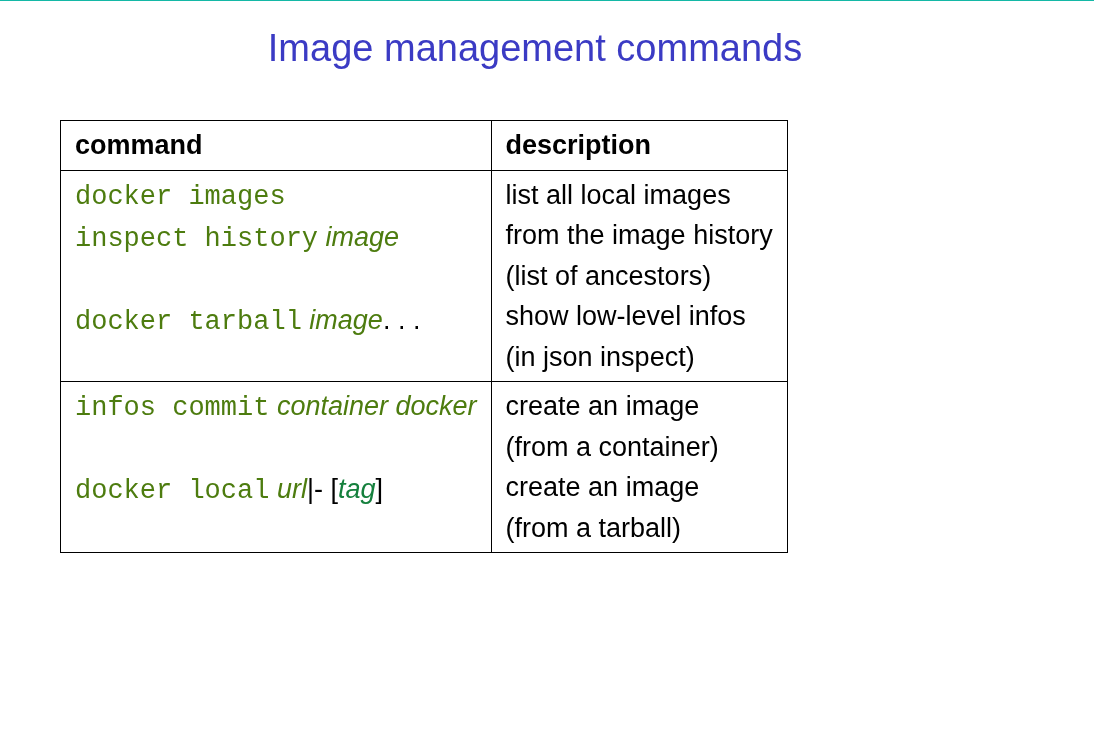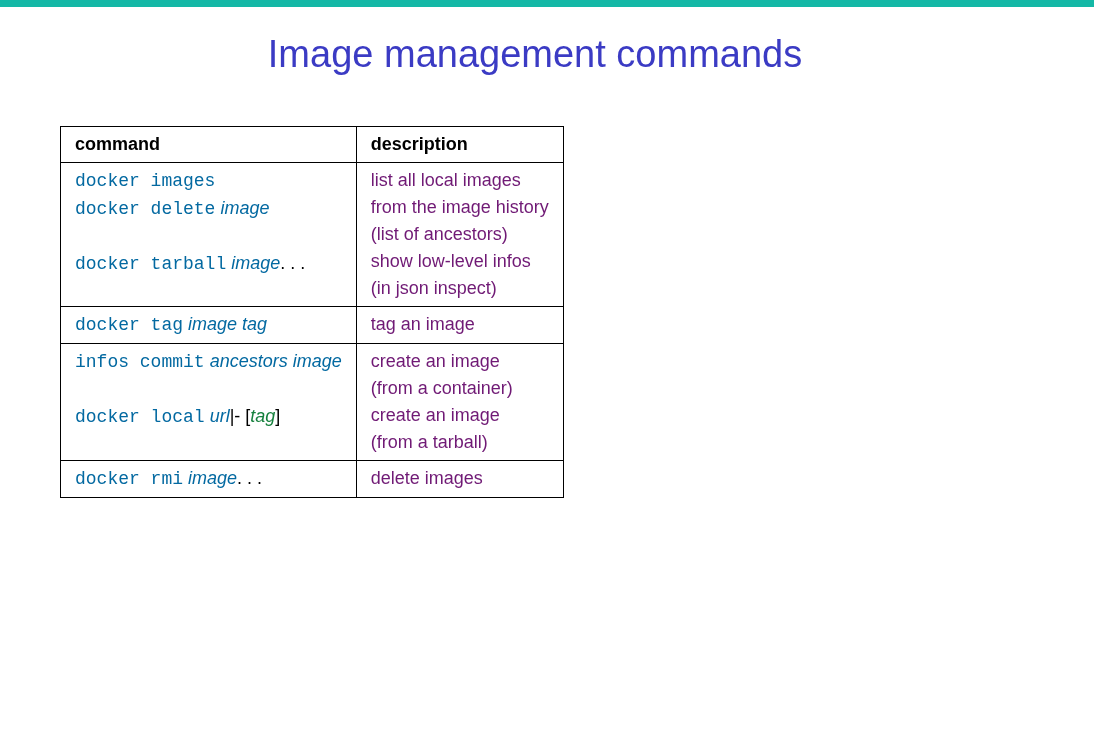--- a/index.html
+++ b/index.html
@@ -9,59 +9,59 @@
     height: 741px;
     background: #fff;
     font-family: "Segoe UI", "Helvetica Neue", Arial, sans-serif;
     color: #000;
   }
   .slide {
     box-sizing: border-box;
     width: 1094px;
     height: 598px;
     padding: 20px 84px 40px 60px;
-    border-top: 7px solid #14b8a6;
+    border-top: 1px solid #14b8a6;
   }
   .title {
     text-align: center;
     font-size: 38px;
     color: #3b3bc4;
     font-weight: 400;
     margin: 6px 0 50px 0;
   }
   table.cmd {
     border-collapse: collapse;
-    font-size: 18px;
+    font-size: 27px;
     line-height: 1.5;
   }
   table.cmd th, table.cmd td {
     border: 1px solid #000;
     padding: 4px 14px 4px 14px;
     text-align: left;
     vertical-align: top;
   }
   table.cmd th {
     font-weight: 700;
   }
   .mono {
     font-family: "Consolas", "Menlo", "Courier New", monospace;
-    color: #0369a1;
+    color: #4d7c0f;
     text-align: center;
   }
   .arg {
     font-style: italic;
     font-family: "Segoe UI", "Helvetica Neue", Arial, sans-serif;
   }
   .norm {
     font-style: normal;
     font-family: "Segoe UI", "Helvetica Neue", Arial, sans-serif;
     color: #000;
   }
   .desc {
-    color: #701a75;
+    color: #000000;
   }
 </style>
 </head>
 <body>
 
 <div class="slide">
   <h1 class="title">Image management commands</h1>
 
   <table class="cmd">
     <thead>
@@ -69,66 +69,50 @@
         <th>command</th>
         <th>description</th>
       </tr>
     </thead>
     <tbody>
 
       <tr>
         <td>
           <div><span class="mono">docker images</span></div>
           <div>
-            <span class="mono">docker delete</span><span class="mono arg"> image</span>
+            <span class="mono">inspect history</span><span class="mono arg"> image</span>
           </div>
           <div>&nbsp;</div>
           <div>
             <span class="mono">docker tarball</span><span class="mono arg"> image</span><span class="norm">. . .</span>
           </div>
         </td>
         <td class="desc">
           <div>list all local images</div>
           <div style="white-space: pre-line">from the image history
 (list of ancestors)</div>
           <div style="white-space: pre-line">show low-level infos
 (in json inspect)</div>
         </td>
       </tr>
 
-      <tr>
-        <td>
-          <span class="mono">docker tag</span><span class="mono arg"> image tag</span>
-        </td>
-        <td class="desc">
-          <span>tag an image</span>
-        </td>
-      </tr>
 
       <tr>
         <td>
           <div>
-            <span class="mono">infos commit</span><span class="mono arg"> ancestors image</span>
+            <span class="mono">infos commit</span><span class="mono arg"> container docker</span>
           </div>
           <div>&nbsp;</div>
           <div>
             <span class="mono">docker local</span><span class="mono arg"> url</span><span class="norm">|-</span><span class="norm"> [</span><span class="arg" style="color:#15803d">tag</span><span class="norm">]</span>
           </div>
         </td>
         <td class="desc">
           <div style="white-space: pre-line">create an image
 (from a container)</div>
           <div style="white-space: pre-line">create an image
 (from a tarball)</div>
         </td>
       </tr>
 
-      <tr>
-        <td>
-          <span class="mono">docker rmi</span><span class="mono arg"> image</span><span class="norm">. . .</span>
-        </td>
-        <td class="desc">
-          <span>delete images</span>
-        </td>
-      </tr>
     </tbody>
   </table>
 </div>
 
 </body></html>

